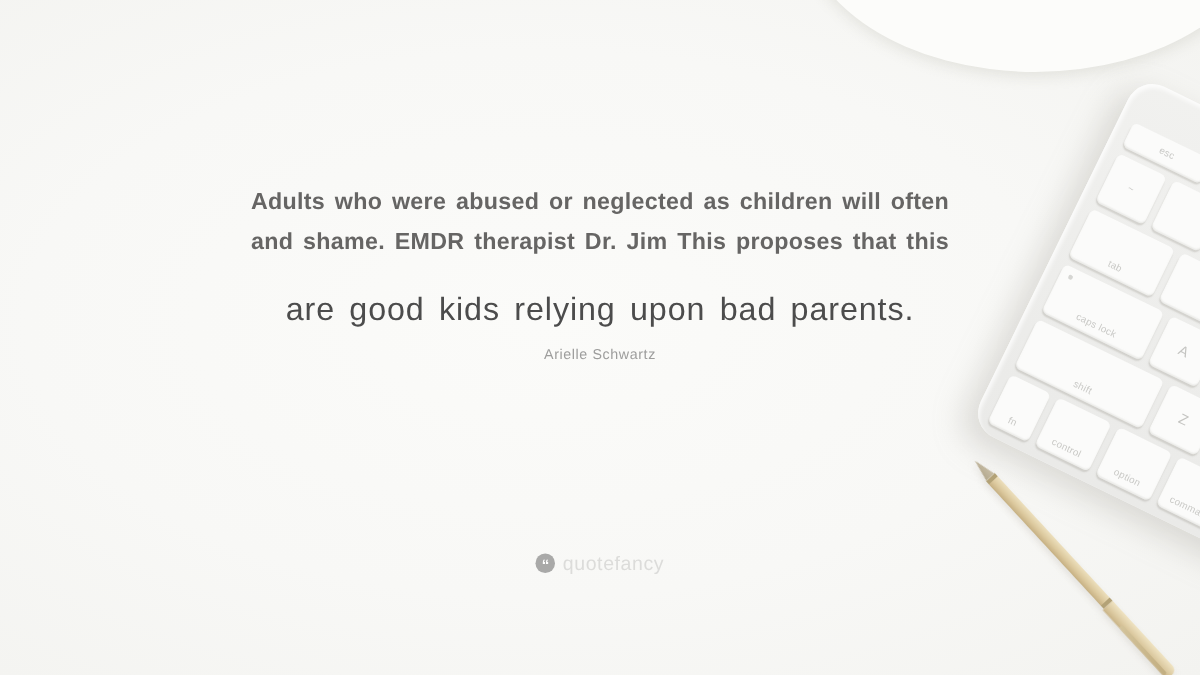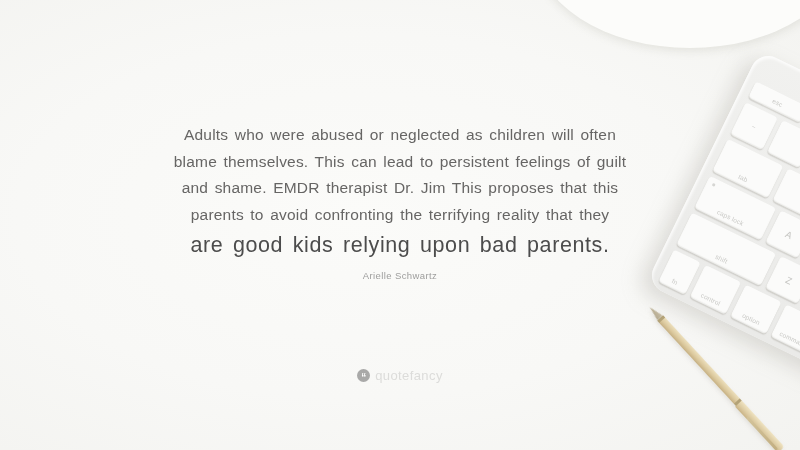--- a/index.html
+++ b/index.html
@@ -11,25 +11,25 @@
   
   .plate-arc{
     position:absolute;left:535px;top:-152px;width:310px;height:200px;
     border-radius:50%;background:#fcfcfa;
     box-shadow:0 3px 9px rgba(205,203,195,0.45);
   }
   
   .quote-block{position:absolute;left:0;right:0;top:122px;text-align:center;}
   .q-line{
     font-size:15.5px;line-height:26.5px;color:#666564;
-    letter-spacing:0.2px;word-spacing:2px;font-weight:400;
+    letter-spacing:0.2px;word-spacing:2px;font-weight:700;
   }
   .q-emphasis{
     font-size:21.5px;line-height:34px;color:#4c4c4c;
-    letter-spacing:0.6px;word-spacing:3px;font-weight:300;margin-top:0;
+    letter-spacing:0.6px;word-spacing:3px;font-weight:300;margin-top:14px;
   }
   .q-author{
     margin-top:8px;font-size:9.5px;color:#9d9d9c;letter-spacing:0.4px;
   }
   
   .brand{
     position:absolute;left:0;right:0;top:368px;
     display:flex;align-items:center;justify-content:center;gap:5px;
   }
   .logo-circle{
@@ -154,23 +154,21 @@
     <div class="pen-ring"></div>
     <div class="pen-body"></div>
     <div class="pen-ring"></div>
     <div class="pen-barrel">
       <div class="pen-clip"></div>
     </div>
   </div>
 
   <div class="quote-block">
     <div class="q-line">Adults who were abused or neglected as children will often</div>
-    <div class="q-line">blame themselves. This can lead to persistent feelings of guilt</div>
     <div class="q-line">and shame. EMDR therapist Dr. Jim This proposes that this</div>
-    <div class="q-line">parents to avoid confronting the terrifying reality that they</div>
     <div class="q-emphasis">are good kids relying upon bad parents.</div>
     <div class="q-author">Arielle Schwartz</div>
   </div>
 
   <div class="brand">
     <span class="logo-circle">
       <span class="logo-glyph">“</span>
     </span>
     <span class="brand-name">quotefancy</span>
   </div>

